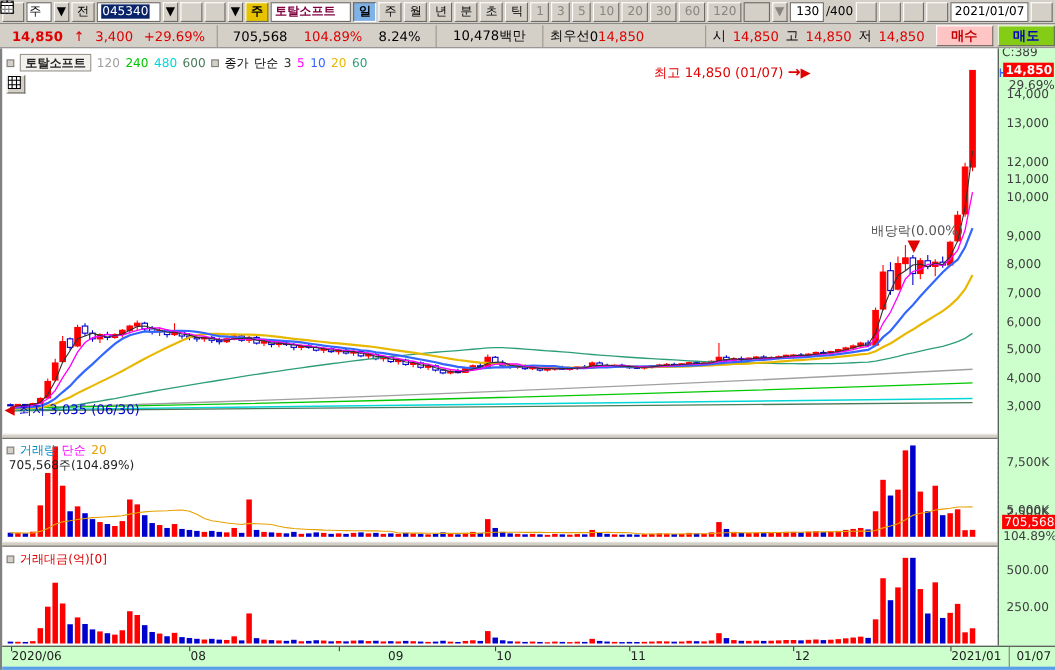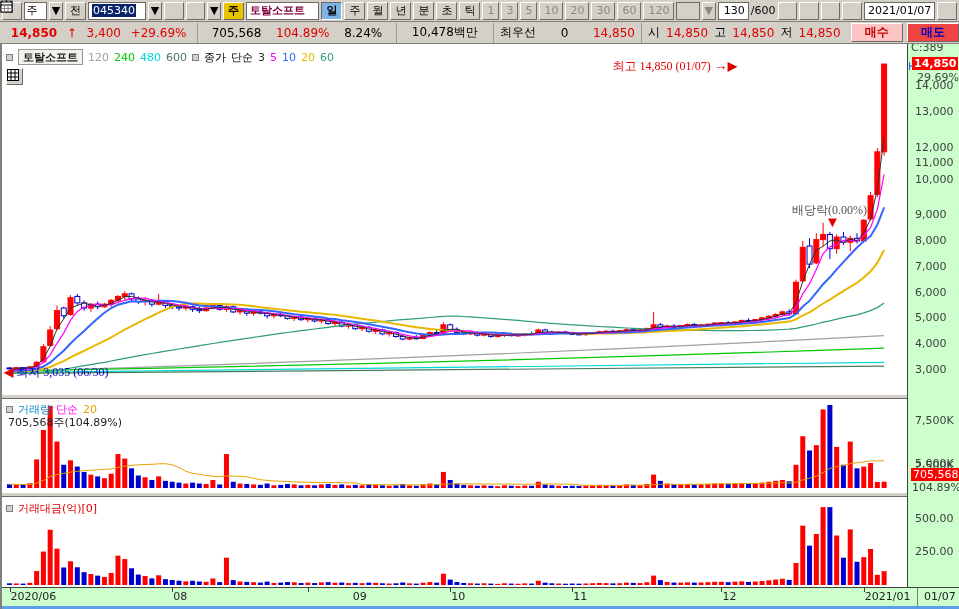--- a/index.html
+++ b/index.html
@@ -31,21 +31,21 @@
   .legend { position:absolute; left:4px; top:5px; display:flex; align-items:center; gap:5px; white-space:nowrap; }
   .sq { width:7px; height:7px; background:#d4d0c8; border:1px solid #808080; display:inline-block; }
   .name-box { border:1px solid #9b978f; background:#f2f1ee; padding:0 4px; height:16px; display:inline-flex; align-items:center; font-weight:bold; color:#222; }
   .c120{color:#a0a0a0} .c240{color:#00c800} .c480{color:#00d8d8} .c600{color:#4a7a5a}
   .c3{color:#303030} .c5{color:#ff00ff} .c10{color:#3366ff} .c20{color:#e8b800} .c60{color:#2e9e7a}
   .cvol{color:#0090c8} .cma{color:#ff00ff} .c20v{color:#e8a000}
   .splitter { position:absolute; left:0; width:905px; height:5px; background:#d4d0c8;
     border-top:1px solid #ffffff; border-bottom:1px solid #6d6963; }
   .panel-legend { position:absolute; display:flex; gap:5px; align-items:center; white-space:nowrap; }
   .badge { position:absolute; background:#ff0000; color:#fff; font-size:11px; padding:0 2px; line-height:13px; }
-  .anno { position:absolute; white-space:nowrap; font-size:12px;font-family:Liberation Serif, serif; }
+  .anno { position:absolute; white-space:nowrap; font-size:12px; }
   svg { position:absolute; left:0; top:0; }
   .gridbtn { position:absolute; left:4px; top:24px; width:17px; height:17px; }
   .icon-btn { width:20px; }
 </style>
 </head>
 <body>
 
 <div class="toolbar">
   <span class="btn" style="width:20px">
     <svg width="13" height="13">
@@ -85,21 +85,21 @@
   <span class="btn dis">3</span>
   <span class="btn dis">5</span>
   <span class="btn dis">10</span>
   <span class="btn dis">20</span>
   <span class="btn dis">30</span>
   <span class="btn dis">60</span>
   <span class="btn dis">120</span>
   <span class="combo" style="width:24px; background:#d4d0c8"></span>
   <span class="btn drop dis">▼</span>
   <span class="field" style="width:32px; justify-content:flex-end">130</span>
-  <span>/600</span>
+  <span>/400</span>
   <span class="btn icon-btn">
     <svg width="13" height="13">
         <line x1="3" y1="2" x2="3" y2="11" stroke="#000"></line>
         <line x1="9" y1="2" x2="9" y2="11" stroke="#000"></line>
         <polygon points="1,9 5,9 3,12" fill="#000"></polygon>
         <polygon points="7,9 11,9 9,12" fill="#000"></polygon>
       </svg>
     </span>
   <span class="btn icon-btn">
     <svg width="13" height="13">
@@ -150,35 +150,35 @@
     <span class="red">+29.69%</span>
   </span>
   <span class="seg" style="width:215px; justify-content:space-around">
     <span>705,568</span>
     <span class="red">104.89%</span>
     <span>8.24%</span>
   </span>
   <span class="seg" style="width:105px; justify-content:center">
     <span>10,478백만</span>
   </span>
-  <span class="seg" style="width:160px; justify-content:space-between">
+  <span class="seg" style="width:160px; justify-content:flex-start">
     <span>최우선</span>
     <span>0</span>
     <span class="red">14,850</span>
   </span>
   <span class="seg" style="width:222px; justify-content:space-between; border-right:none">
     <span>시</span>
     <span class="red">14,850</span>
     <span>고</span>
     <span class="red">14,850</span>
     <span>저</span>
     <span class="red">14,850</span>
   </span>
   <span class="btn bold" style="width:56px; height:19px; background:#ffc4c4; color:#c00000; margin-left:4px">매수</span>
-  <span class="btn bold" style="width:56px; height:19px; background:#ef4444; color:#0000c0; margin-left:4px">매도</span>
+  <span class="btn bold" style="width:56px; height:19px; background:#84cc16; color:#0000c0; margin-left:4px">매도</span>
 </div>
 
 <div class="chart">
   <svg id="cv" width="959" height="565">
       <path d="M7.5,327.3 Q448.2,314.4 882.12,291.7" fill="none" stroke="#a0a0a0" stroke-width="1.2"></path>
       <path d="M7.5,327.0 Q448.2,319.5 882.12,304.1" fill="none" stroke="#00c800" stroke-width="1.2"></path>
       <path d="M7.5,328.6 Q448.2,324.7 882.12,318.3" fill="none" stroke="#00d8d8" stroke-width="1.2"></path>
       <path d="M7.5,329.4 Q448.2,326.5 882.12,322.1" fill="none" stroke="#4a7a5a" stroke-width="1.2"></path>
       <line x1="7.5" y1="322.90181818181816" x2="7.5" y2="324.9672727272727" stroke="#0000cc" stroke-width="1"></line>
       <rect x="5" y="323.93454545454546" width="5" height="1" fill="#fff" stroke="#0000cc"></rect>

